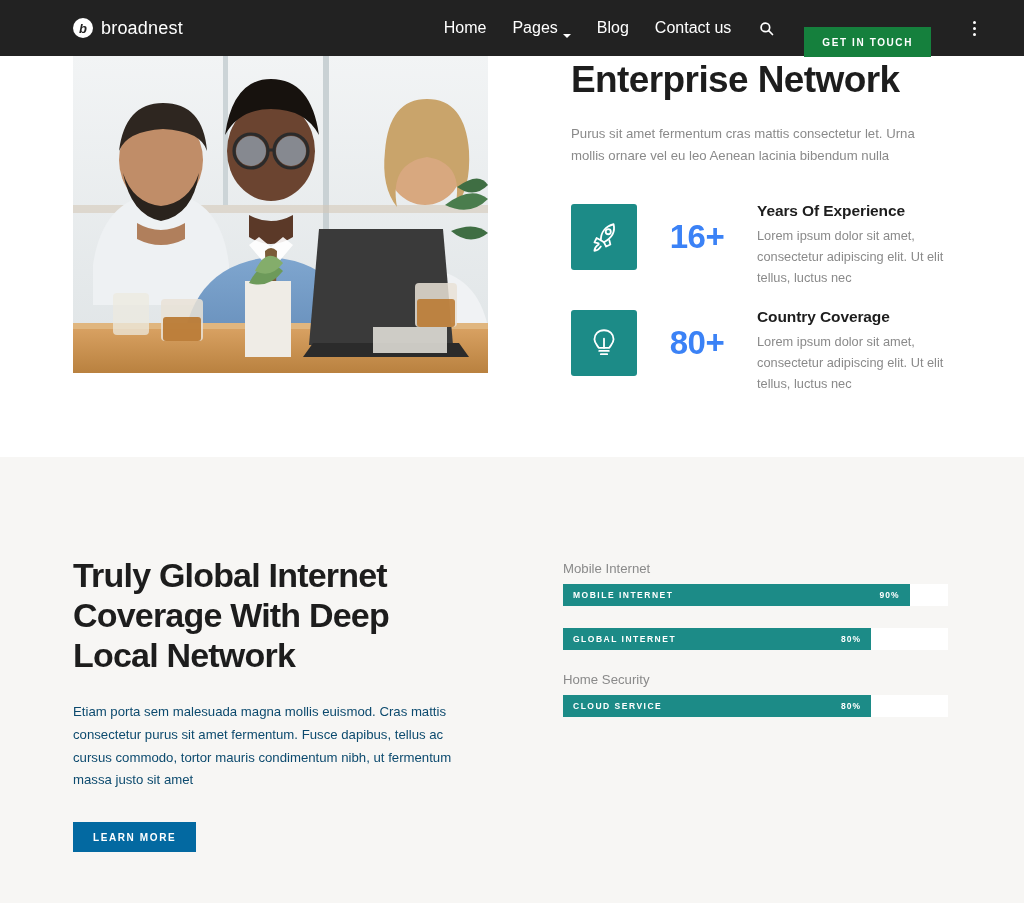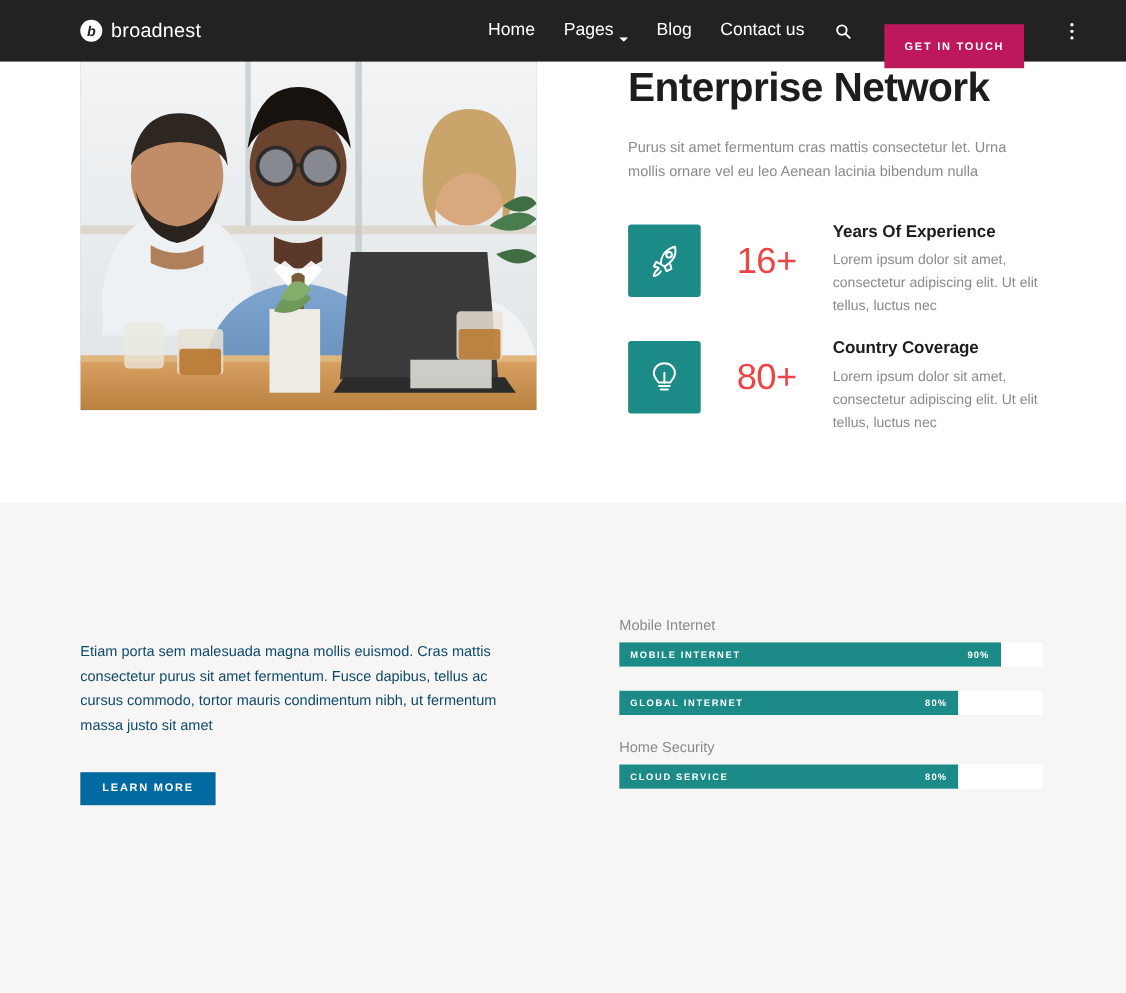--- a/index.html
+++ b/index.html
@@ -83,24 +83,24 @@
     transform: translateY(1px);
   }
   .search-btn {
     background: none; border: 0; padding: 0;
     color: #ffffff;
     cursor: pointer;
     display: flex; align-items: center;
     margin-left: 2px;
   }
   .cta-btn {
-    background: #be185d;
+    background: #15803d;
     color: #ffffff;
     border: 0;
-    height: 40px;
+    height: 30px;
     padding: 0 18px;
     font-size: 10px;
     font-weight: 700;
     letter-spacing: 1.6px;
     cursor: pointer;
     font-family: inherit;
     white-space: nowrap;
     margin-left: 4px;
     margin-top: 28px;
   }
@@ -172,22 +172,22 @@
     background: #1c8b87;
     border-radius: 3px;
     display: flex;
     align-items: center;
     justify-content: center;
     flex: 0 0 66px;
     margin-top: 4px;
   }
   .stat-num {
     font-size: 33px;
-    font-weight: 400;
-    color: #ef4444;
+    font-weight: 700;
+    color: #3b82f6;
     width: 120px;
     flex: 0 0 120px;
     text-align: center;
     line-height: 1;
     padding-top: 20px;
     letter-spacing: -0.5px;
   }
   .stat-text { flex: 1 1 auto; padding-top: 2px; }
   .stat-title {
     font-size: 15.5px;
@@ -445,20 +445,21 @@
         </div>
       </div>
 
     </div>
   </div>
 </section>
 
 <section class="services">
 
   <div class="svc-left">
+    <h2 class="svc-title">Truly Global Internet Coverage With Deep Local Network</h2>
     <p class="svc-copy">Etiam porta sem malesuada magna mollis euismod. Cras mattis consectetur purus sit amet fermentum. Fusce dapibus, tellus ac cursus commodo, tortor mauris condimentum nibh, ut fermentum massa justo sit amet</p>
     <button class="learn-btn">LEARN MORE</button>
   </div>
 
   <div class="svc-right">
 
     <div class="skill">
       <div class="skill-label">Mobile Internet</div>
       <div class="bar-track">
         <div class="bar-fill" style="width: 90%;">

